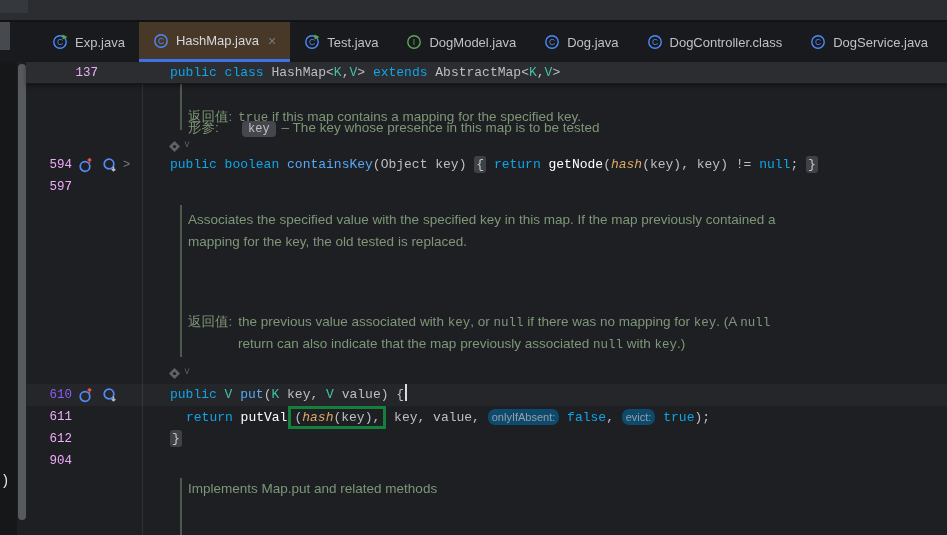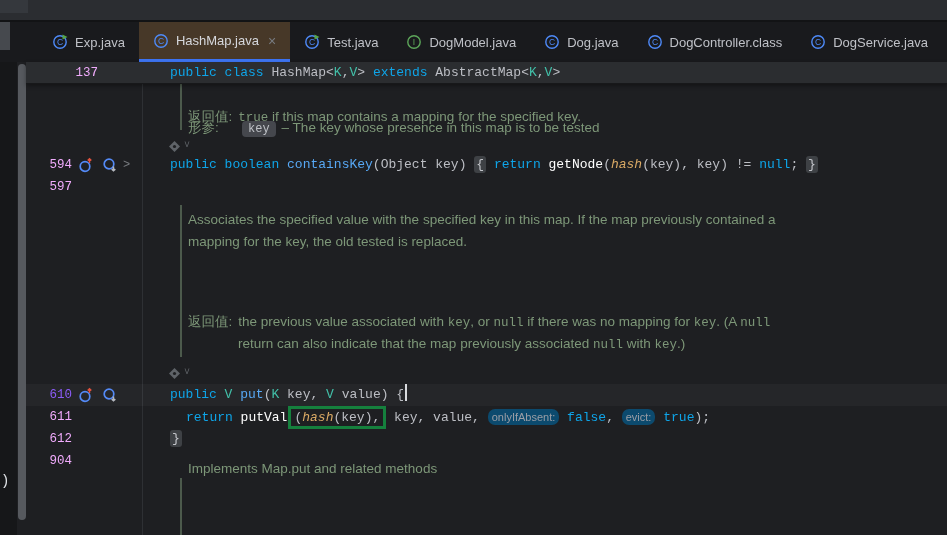--- a/index.html
+++ b/index.html
@@ -205,21 +205,21 @@
     <div class="row code-row" style="top:322px;"><span class="tk-kw">public </span><span class="tk-gen">V </span><span class="tk-md">put</span><span class="tk-pl">(</span><span class="tk-gen">K </span><span class="tk-pl">key, </span><span class="tk-gen">V </span><span class="tk-pl">value) </span><span class="tk-pl">{</span><span class="cursor"></span></div>
 
     <span class="lnum" style="top:344px;">611</span>
     <div class="row" style="top:344px;left:186px;"><span class="tk-kw">return </span><span class="tk-mc">putVal</span><span class="redbox"><span class="tk-pl">(</span><span class="tk-mi">hash</span><span class="tk-pl">(key)</span><span class="tk-pl">,</span></span><span class="tk-pl"> key, value, </span><span class="tk-hint">onlyIfAbsent:</span><span class="tk-pl"> </span><span class="tk-kw">false</span><span class="tk-pl">, </span><span class="tk-hint">evict:</span><span class="tk-pl"> </span><span class="tk-kw">true</span><span class="tk-pl">);</span></div>
 
     <span class="lnum" style="top:366px;">612</span>
     <div class="row code-row" style="top:366px;"><span class="tk-chip">}</span></div>
 
     <span class="lnum" style="top:388px;">904</span>
 
-    <div class="row doc-row" style="top:396px;text-align:center;"><span class="tk-dt">Implements Map.put and related methods</span></div>
+    <div class="row doc-row" style="top:416px;text-align:center;"><span class="tk-dt">Implements Map.put and related methods</span></div>
     <div class="row doc-row" style="top:450px;"><span class="tk-dl">形参:</span><span class="tk-dchip">hash</span><span class="tk-dt">– hash for key</span></div>
 
     <div class="sticky">
       <span class="lnum">137</span>
       <span class="code"><span class="tk-kw">public class </span><span class="tk-pl">HashMap</span><span class="tk-pl">&lt;</span><span class="tk-gen">K</span><span class="tk-pl">,</span><span class="tk-gen">V</span><span class="tk-pl">&gt; </span><span class="tk-kw">extends </span><span class="tk-pl">AbstractMap</span><span class="tk-pl">&lt;</span><span class="tk-gen">K</span><span class="tk-pl">,</span><span class="tk-gen">V</span><span class="tk-pl">&gt;</span></span>
     </div>
 
   </div>
 </div>
 

